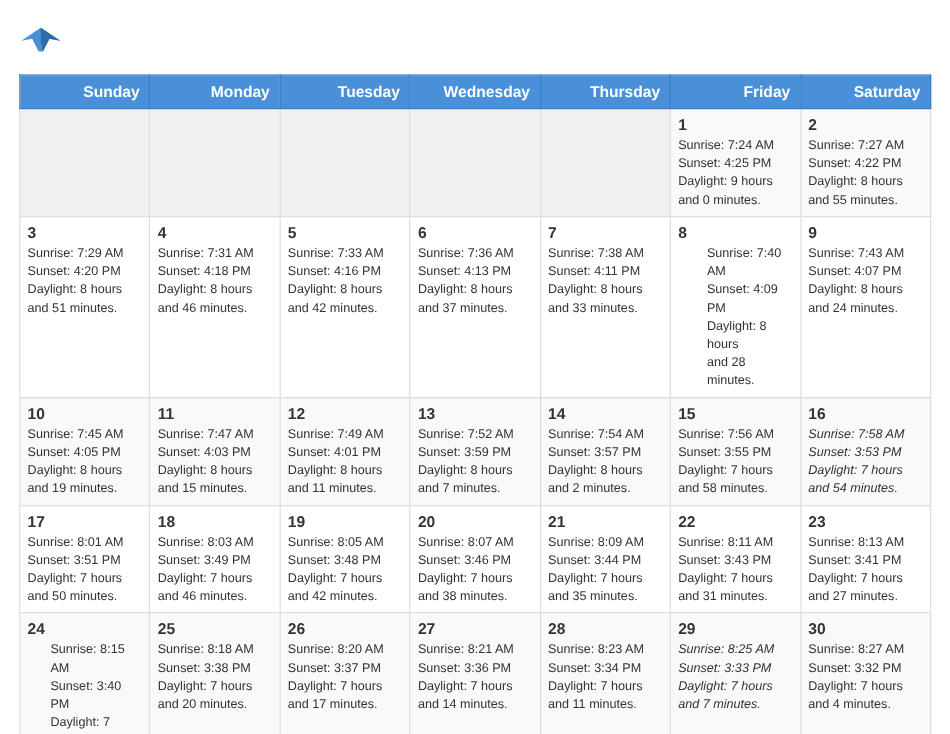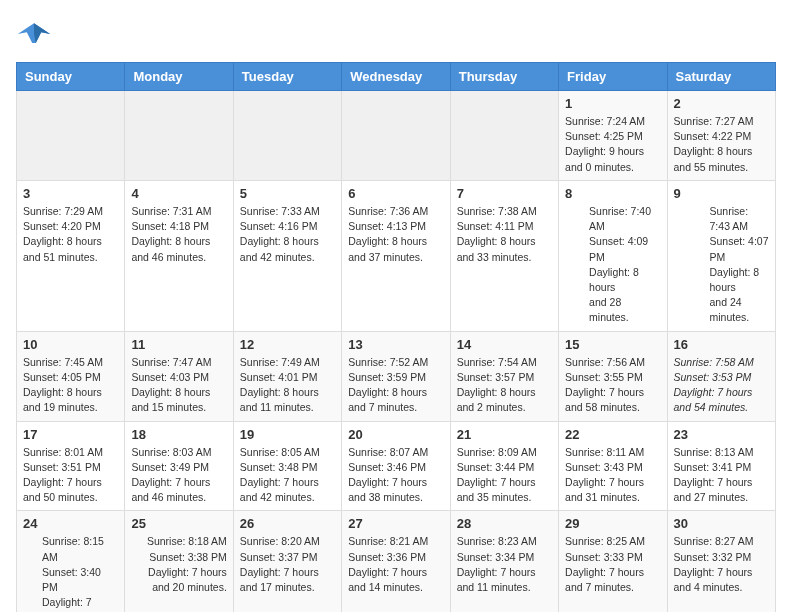--- a/index.html
+++ b/index.html
@@ -29,21 +29,21 @@
       font-size: 16px;
       color: #555;
     }
     table {
       width: 100%;
       border-collapse: collapse;
     }
     thead tr th {
       background-color: #4a90d9;
       color: #fff;
-      text-align: left;
+      text-align: right;
       padding: 6px 8px;
       font-size: 13px;
       font-weight: bold;
       border: 1px solid #3a7bc8;
     }
     tbody tr td {
       vertical-align: top;
       border: 1px solid #ddd;
       padding: 5px 6px;
       width: 14.28%;
@@ -186,21 +186,21 @@
         </td>
         <td>
           <span class="day-num">8</span>
           <div class="day-info" style="white-space: pre-line; margin-left: 24px;">Sunrise: 7:40 AM
 Sunset: 4:09 PM
 Daylight: 8 hours
 and 28 minutes.</div>
         </td>
         <td>
           <span class="day-num">9</span>
-          <div class="day-info" style="white-space: pre-line; margin-left: 36px;">Sunrise: 7:43 AM
+          <div class="day-info" style="white-space: pre-line;">Sunrise: 7:43 AM
 Sunset: 4:07 PM
 Daylight: 8 hours
 and 24 minutes.</div>
         </td>
       </tr>
       <tr>
         <td>
           <span class="day-num">10</span>
           <div class="day-info" style="white-space: pre-line;">Sunrise: 7:45 AM
 Sunset: 4:05 PM
@@ -304,21 +304,21 @@
       <tr>
         <td>
           <span class="day-num">24</span>
           <div class="day-info" style="white-space: pre-line; margin-left: 19px;">Sunrise: 8:15 AM
 Sunset: 3:40 PM
 Daylight: 7 hours
 and 24 minutes.</div>
         </td>
         <td>
           <span class="day-num">25</span>
-          <div class="day-info" style="white-space: pre-line; text-align: right;">Sunrise: 8:18 AM
+          <div class="day-info" style="white-space: pre-line;">Sunrise: 8:18 AM
 Sunset: 3:38 PM
 Daylight: 7 hours
 and 20 minutes.</div>
         </td>
         <td>
           <span class="day-num">26</span>
           <div class="day-info" style="white-space: pre-line;">Sunrise: 8:20 AM
 Sunset: 3:37 PM
 Daylight: 7 hours
 and 17 minutes.</div>
@@ -332,21 +332,21 @@
         </td>
         <td>
           <span class="day-num">28</span>
           <div class="day-info" style="white-space: pre-line;">Sunrise: 8:23 AM
 Sunset: 3:34 PM
 Daylight: 7 hours
 and 11 minutes.</div>
         </td>
         <td>
           <span class="day-num">29</span>
-          <div class="day-info" style="white-space: pre-line;">Sunrise: 8:25 AM
+          <div class="day-info" style="white-space: pre-line; font-style: italic;">Sunrise: 8:25 AM
 Sunset: 3:33 PM
 Daylight: 7 hours
 and 7 minutes.</div>
         </td>
         <td>
           <span class="day-num">30</span>
           <div class="day-info" style="white-space: pre-line;">Sunrise: 8:27 AM
 Sunset: 3:32 PM
 Daylight: 7 hours
 and 4 minutes.</div>

